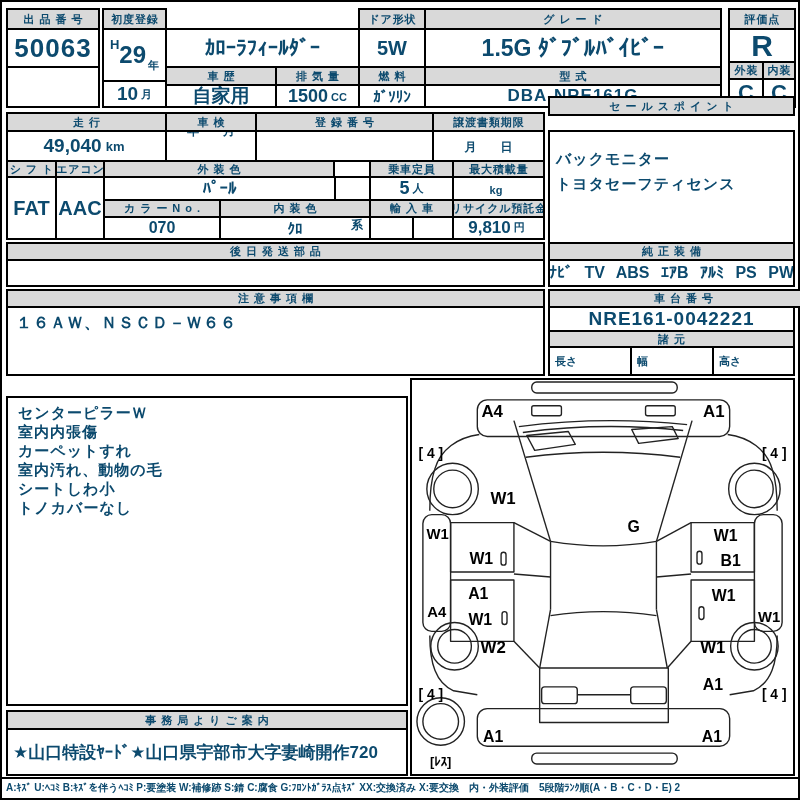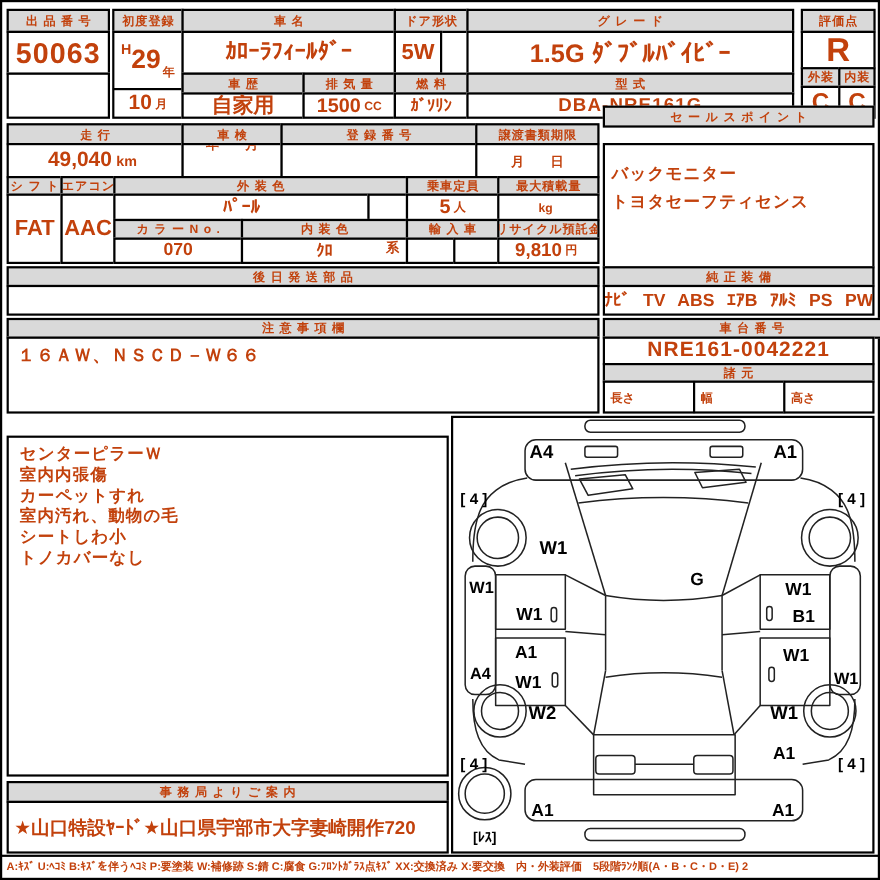--- a/index.html
+++ b/index.html
@@ -1,17 +1,17 @@
 <!DOCTYPE html>
 <html><head>
 <meta charset="utf-8">
 <style>
   html,body{margin:0;padding:0;background:#fff}
   #sheet{position:relative;width:800px;height:800px;background:#fff;
-         font-family:"Liberation Sans","DejaVu Sans",sans-serif;color:#c2410c}
+         font-family:"Liberation Sans","DejaVu Sans",sans-serif;color:#0c4a6e}
   .c{position:absolute;box-sizing:border-box;border:2px solid #000;background:#fff;
      display:flex;align-items:center;justify-content:center;font-weight:bold;overflow:hidden;white-space:nowrap}
   .hd{background:#d9d9d9;font-size:11px;font-weight:bold;letter-spacing:.45em;text-indent:.45em}
   .hd.tight{letter-spacing:.08em;text-indent:.08em}
   .vR{}
   .vL{justify-content:flex-start}
   .vT{align-items:flex-start}
   .vB{align-items:flex-end}
   .col{flex-direction:column}
   .f30{font-size:30px}.f26{font-size:26px}.f24{font-size:24px}.f23{font-size:23px}
@@ -38,24 +38,23 @@
   <div class="c" style="left:102px;top:28px;width:65px;height:54px">
     <span class="f13" style="align-self:flex-start;margin-top:7px">H</span>
     <span class="f24">29</span>
     <span class="f11" style="align-self:flex-end;margin-bottom:7px;margin-left:2px">年</span>
   </div>
   <div class="c" style="left:102px;top:80px;width:65px;height:28px">
     <span class="f19">10</span>
     <span class="f11" style="align-self:flex-end;margin-bottom:4px;margin-left:3px">月</span>
   </div>
 
-  <div class="c hd" style="left:165px;top:8px;width:195px;height:22px">車名</div>
   <div class="c f21" style="left:165px;top:28px;width:195px;height:40px">ｶﾛｰﾗﾌｨｰﾙﾀﾞｰ</div>
   <div class="c hd tight" style="left:358px;top:8px;width:68px;height:22px">ドア形状</div>
-  <div class="c f20" style="left:358px;top:28px;width:44px;height:40px">5W</div>
+  <div class="c f20" style="left:358px;top:28px;width:68px;height:40px">5W</div>
   <div class="c hd" style="left:424px;top:8px;width:298px;height:22px">グレード</div>
   <div class="c f23" style="left:424px;top:28px;width:298px;height:40px">1.5G ﾀﾞﾌﾞﾙﾊﾞｲﾋﾞｰ</div>
 
   <div class="c hd" style="left:165px;top:66px;width:112px;height:20px">車歴</div>
   <div class="c f19" style="left:165px;top:84px;width:112px;height:24px">自家用</div>
   <div class="c hd" style="left:275px;top:66px;width:85px;height:20px">排気量</div>
   <div class="c" style="left:275px;top:84px;width:85px;height:24px">
     <span class="f18">1500</span>
     <span class="u" style="align-self:flex-end;margin-bottom:3px">CC</span>
   </div>
@@ -81,21 +80,21 @@
   <div class="c hd" style="left:255px;top:112px;width:179px;height:20px">登録番号</div>
   <div class="c" style="left:255px;top:130px;width:179px;height:32px"></div>
   <div class="c hd tight" style="left:432px;top:112px;width:113px;height:20px">譲渡書類期限</div>
   <div class="c vB f12" style="left:432px;top:130px;width:113px;height:32px;padding-bottom:4px">月　　日</div>
 
   <div class="c hd" style="left:6px;top:160px;width:51px;height:18px">シフト</div>
   <div class="c hd tight" style="left:55px;top:160px;width:50px;height:18px">エアコン</div>
   <div class="c f20" style="left:6px;top:176px;width:51px;height:64px">FAT</div>
   <div class="c f20" style="left:55px;top:176px;width:50px;height:64px">AAC</div>
 
-  <div class="c hd" style="left:103px;top:160px;width:268px;height:18px">外装色</div>
+  <div class="c hd" style="left:103px;top:160px;width:232px;height:18px">外装色</div>
   <div class="c f17" style="left:103px;top:176px;width:233px;height:25px">ﾊﾟｰﾙ</div>
   <div class="c" style="left:334px;top:176px;width:37px;height:25px"></div>
   <div class="c hd tight" style="left:369px;top:160px;width:85px;height:18px">乗車定員</div>
   <div class="c" style="left:369px;top:176px;width:85px;height:25px">
     <span class="f18">5</span>
     <span class="u" style="align-self:flex-end;margin-bottom:3px">人</span>
   </div>
   <div class="c hd tight" style="left:452px;top:160px;width:93px;height:18px">最大積載量</div>
   <div class="c vR vB f11" style="left:452px;top:176px;width:93px;height:25px;padding-right:5px;padding-bottom:3px">kg</div>
 

